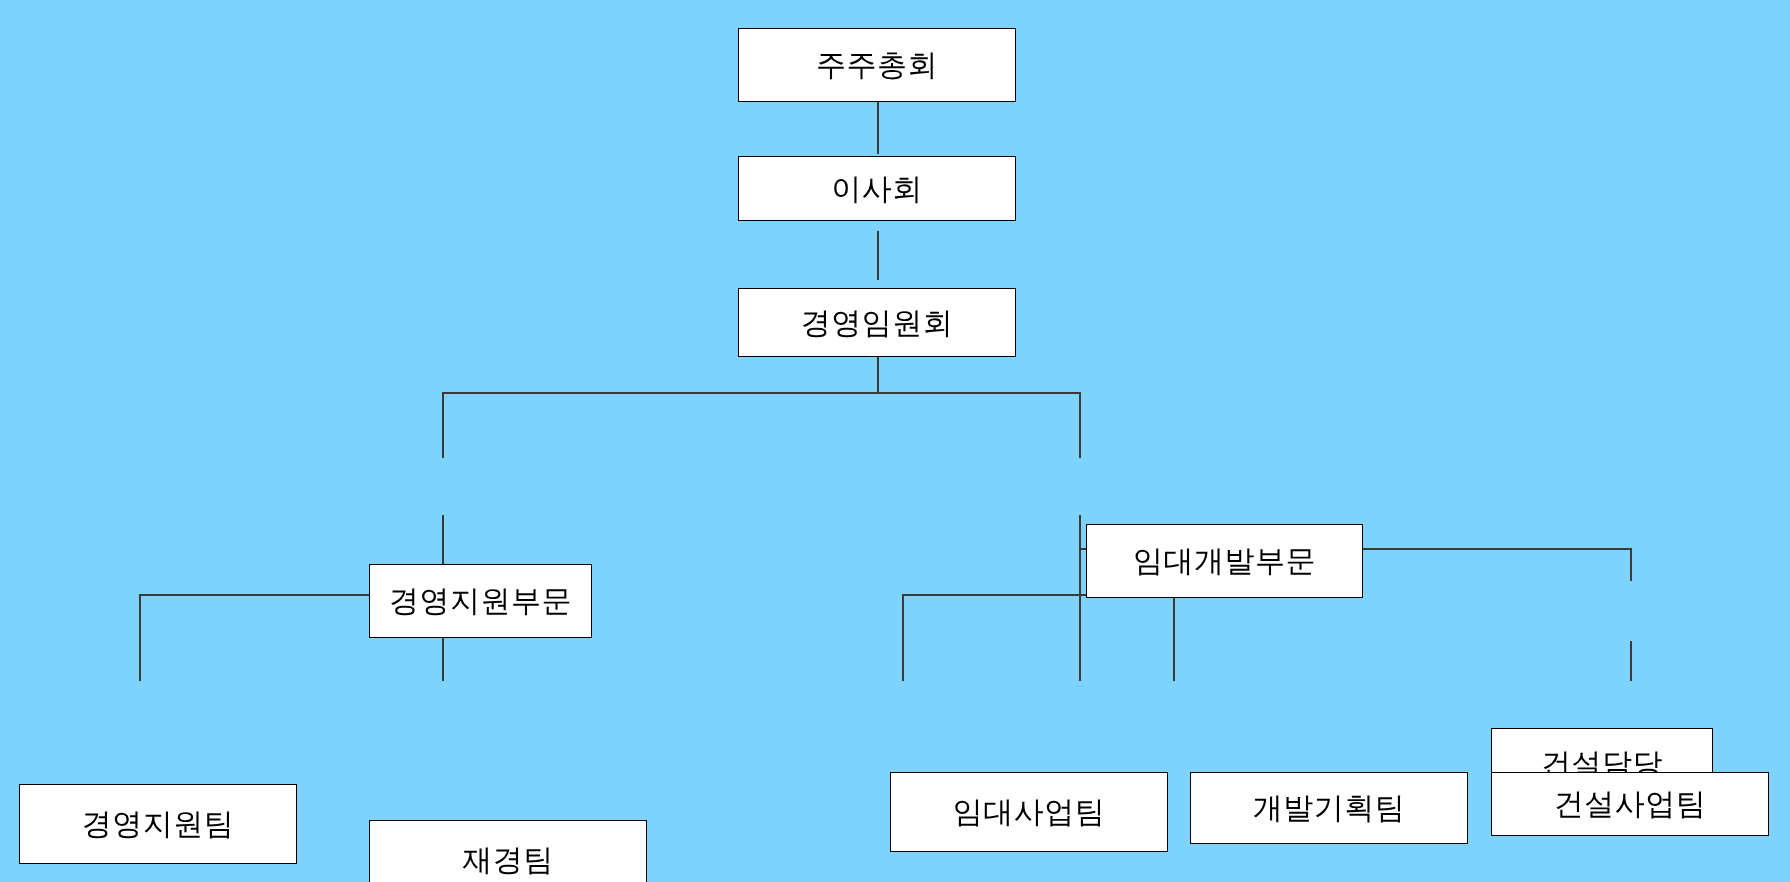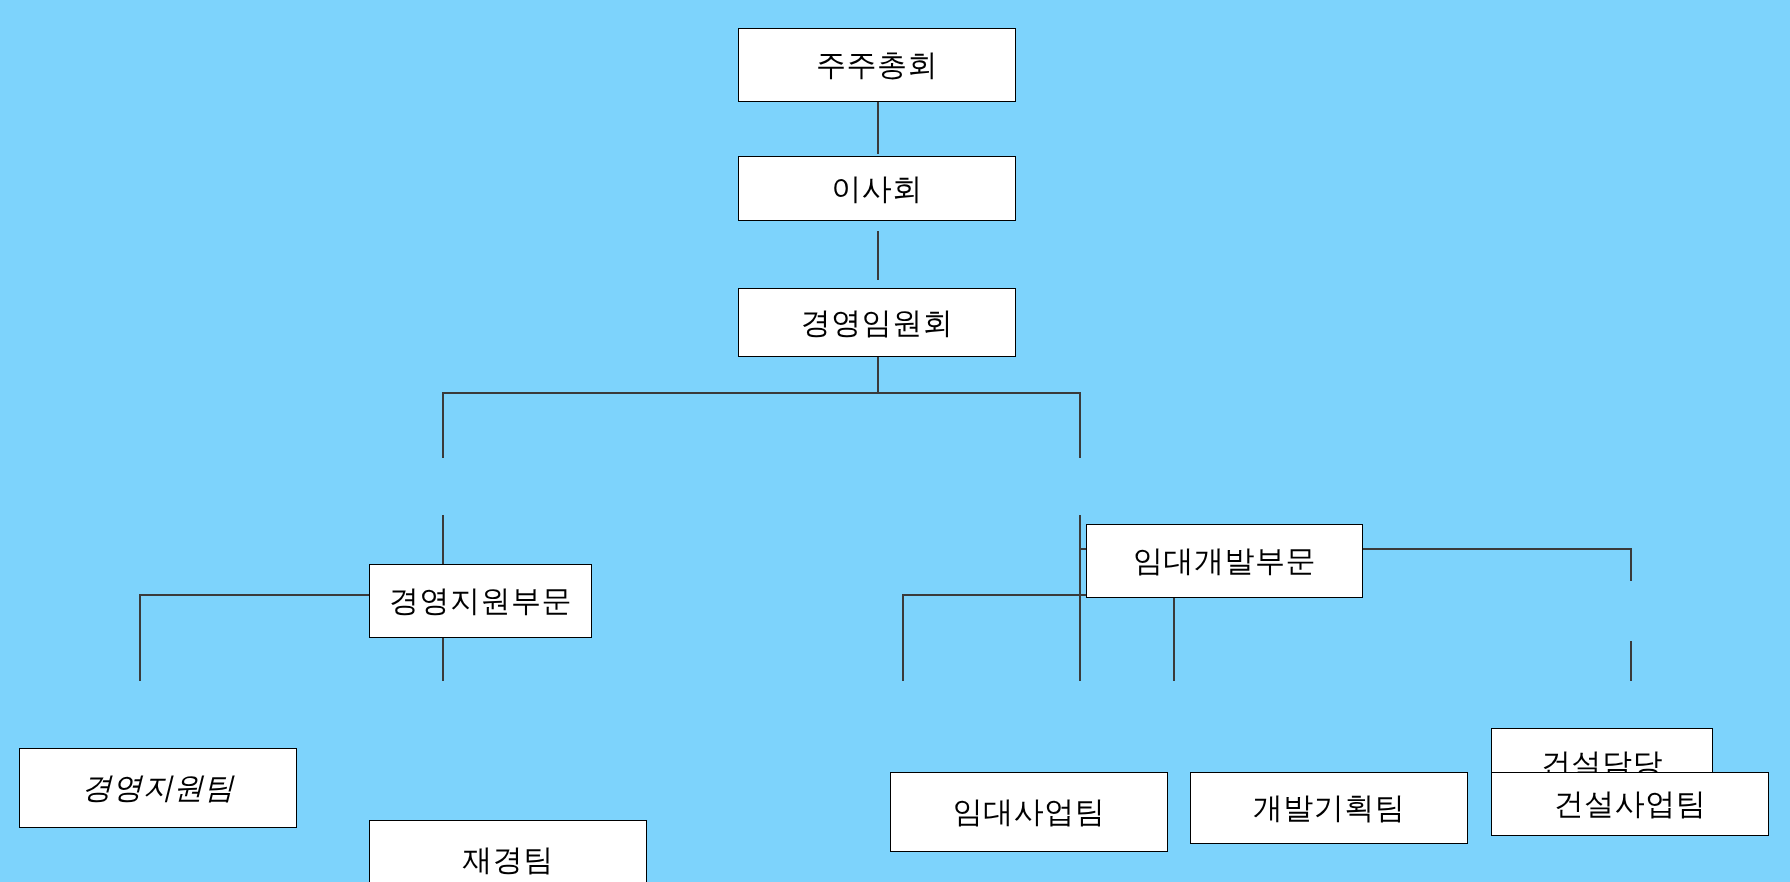--- a/index.html
+++ b/index.html
@@ -92,21 +92,21 @@
   </div>
 
   <div class="node" style="left:1086px; top:516px; width:277px; height:74px;margin-top:8px;">
     <span class="node-label">임대개발부문</span>
   </div>
 
   <div class="node" style="left:1491px; top:684px; width:222px; height:72px;margin-top:44px;">
     <span class="node-label">건설담당</span>
   </div>
 
-  <div class="node" style="left:19px; top:748px; width:278px; height:80px;font-style:italic;">
+  <div class="node" style="left:19px; top:784px; width:278px; height:80px;">
     <span class="node-label">경영지원팀</span>
   </div>
 
   <div class="node" style="left:369px; top:772px; width:278px; height:80px;margin-top:48px;">
     <span class="node-label">재경팀</span>
   </div>
 
   <div class="node" style="left:890px; top:772px; width:278px; height:80px;">
     <span class="node-label">임대사업팀</span>
   </div>

